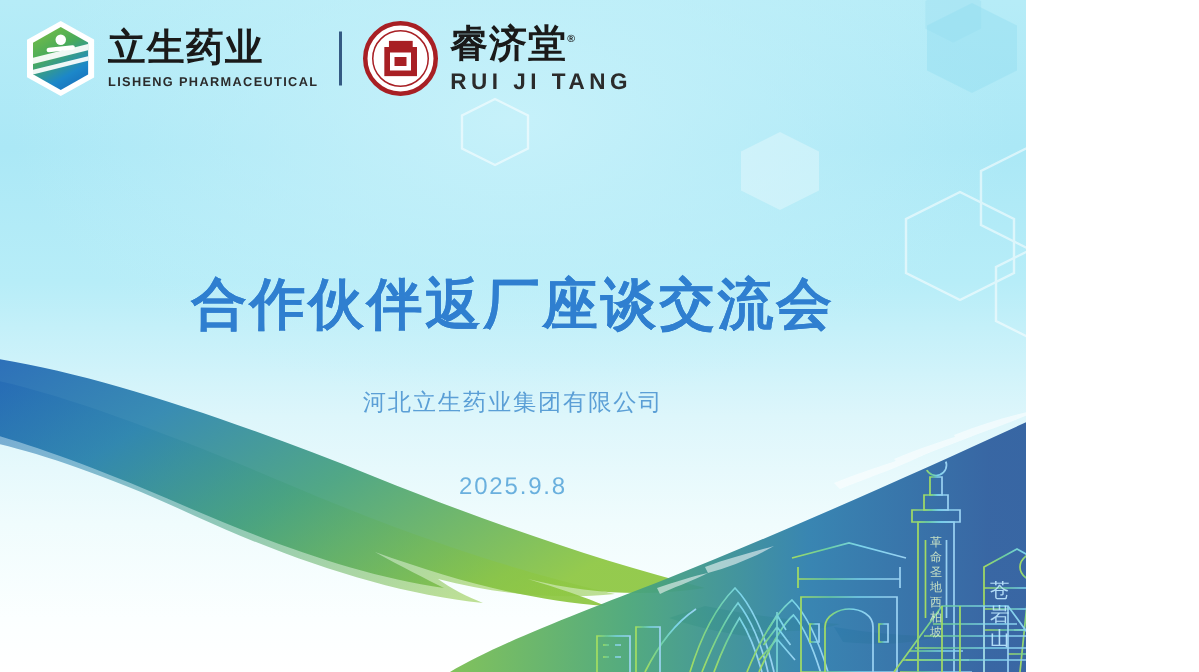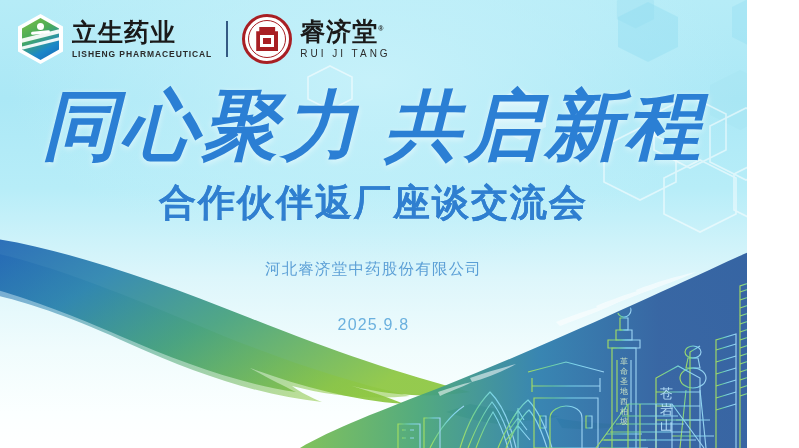--- a/index.html
+++ b/index.html
@@ -1,21 +1,21 @@
 <!DOCTYPE html>
 <html><head>
 <meta charset="utf-8">
 <style>
   html,body{margin:0;padding:0;}
   body{
     width:799px;height:448px;overflow:hidden;
     font-family:"Liberation Sans","DejaVu Sans",sans-serif;
   }
   .poster{
-    position:relative;width:747px;height:448px;overflow:hidden;
+    position:relative;width:684px;height:448px;overflow:hidden;
     background:
       radial-gradient(ellipse 70% 60% at 50% 18%, #c6f1fa 0%, rgba(198,241,250,0) 70%),
       linear-gradient(180deg,#b6ecf7 0%, #abe8f6 22%, #b7edf8 42%, #ddf6fb 62%, #f0fcfd 78%, #fbffff 92%, #ffffff 100%);
   }
 
   
   .hexfield{position:absolute;inset:0;pointer-events:none;}
 
   
   .logobar{
@@ -74,21 +74,21 @@
   }
   .rjt-seal-glyph::after{
     content:"";position:absolute;left:7px;top:11px;right:7px;bottom:7px;background:#a81f24;
   }
   .rjt-text{display:flex;flex-direction:column;line-height:1;position:relative;}
   .rjt-cn{
     font-size:25px;font-weight:bold;color:#1a1a1a;letter-spacing:1px;
   }
   .rjt-reg{font-size:7px;vertical-align:super;color:#1a1a1a;}
   .rjt-en{
-    font-size:10px;font-weight:normal;color:#2b2b2b;letter-spacing:3px;margin-top:5px;
+    font-size:15px;font-weight:bold;color:#2b2b2b;letter-spacing:3px;margin-top:5px;
   }
 
   
   .title-main{
     position:absolute;left:0;right:0;top:88px;text-align:center;
     font-family:"Liberation Serif","DejaVu Serif",serif;
     font-size:76px;font-weight:bold;font-style:italic;
     color:#2b7fd4;letter-spacing:4px;line-height:1;
     text-shadow:0 2px 6px rgba(255,255,255,.55);
     white-space:nowrap;
@@ -172,25 +172,24 @@
         <div class="rjt-seal-glyph"></div>
       </div>
       <div class="rjt-text">
         <span class="rjt-cn"><span>睿济堂</span><span class="rjt-reg">®</span></span>
         <span class="rjt-en">RUI JI TANG</span>
       </div>
     </div>
 
   </div>
 
-  <div class="title-main">同心聚力 共启新程</div>
   <div class="title-sub">合作伙伴返厂座谈交流会</div>
 
   <div class="orgs">
-    <div>河北睿济堂中药股份有限公司</div>
+    <div>河北立生药业集团有限公司</div>
   </div>
 
   <div class="date">2025.9.8</div>
 
   <svg class="art" viewBox="0 0 799 448">
     <defs>
       <linearGradient id="gRibbon" x1="0" y1="0" x2="1" y2="0.55">
         <stop offset="0%" stop-color="#1f63b4"></stop>
         <stop offset="28%" stop-color="#2b83ad"></stop>
         <stop offset="58%" stop-color="#44a07c"></stop>

